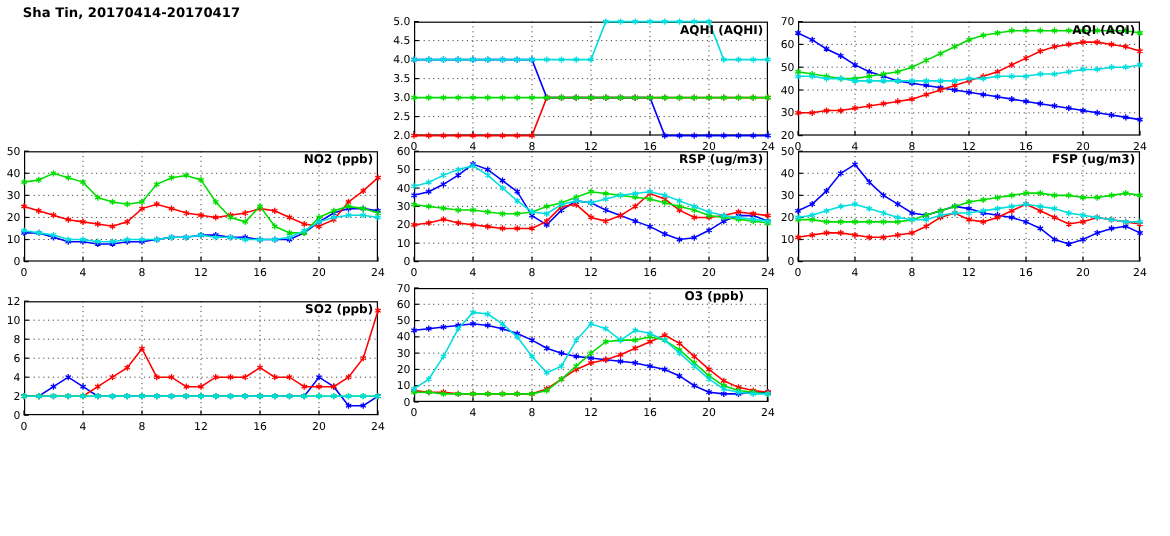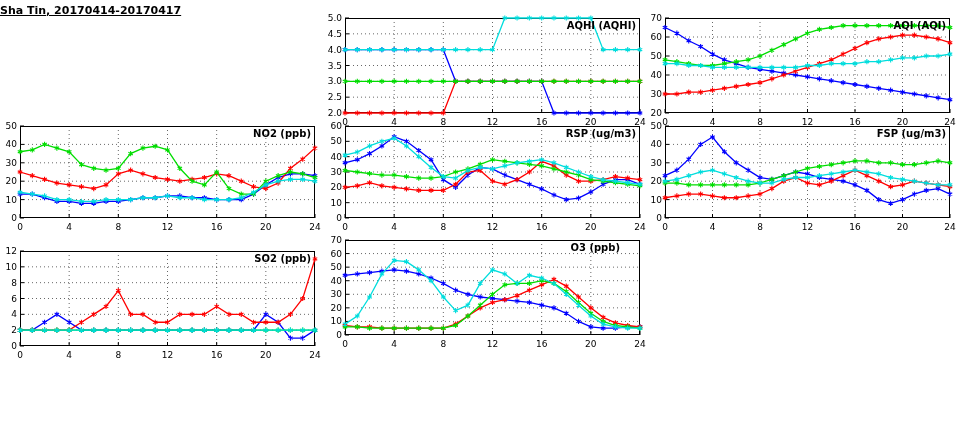--- a/index.html
+++ b/index.html
@@ -1,17 +1,17 @@
 <!DOCTYPE html>
 <html><head>
 <meta charset="utf-8">
 <style>
   html,body{margin:0;padding:0;background:#ffffff;}
   body{width:975px;height:447px;position:relative;font-family:"DejaVu Sans",sans-serif;overflow:hidden;}
-  .title{position:absolute;left:0;top:4px;font-size:11px;font-weight:bold;color:#000;letter-spacing:0px;text-decoration:underline;}
+  .title{position:absolute;left:19px;top:4px;font-size:11px;font-weight:bold;color:#000;letter-spacing:0px;}
   .panel{position:absolute;}
   .panel .plotbox{position:absolute;left:0;top:0;border:1px solid #000;box-sizing:border-box;background:#fff;}
   .panel .ptitle{position:absolute;right:4px;top:2px;font-size:10px;font-weight:bold;color:#000;z-index:6;}
   svg{position:absolute;left:0;top:0;overflow:visible;}
 </style>
 </head>
 <body>
 
 <div class="title">Sha Tin, 20170414-20170417</div>
 

